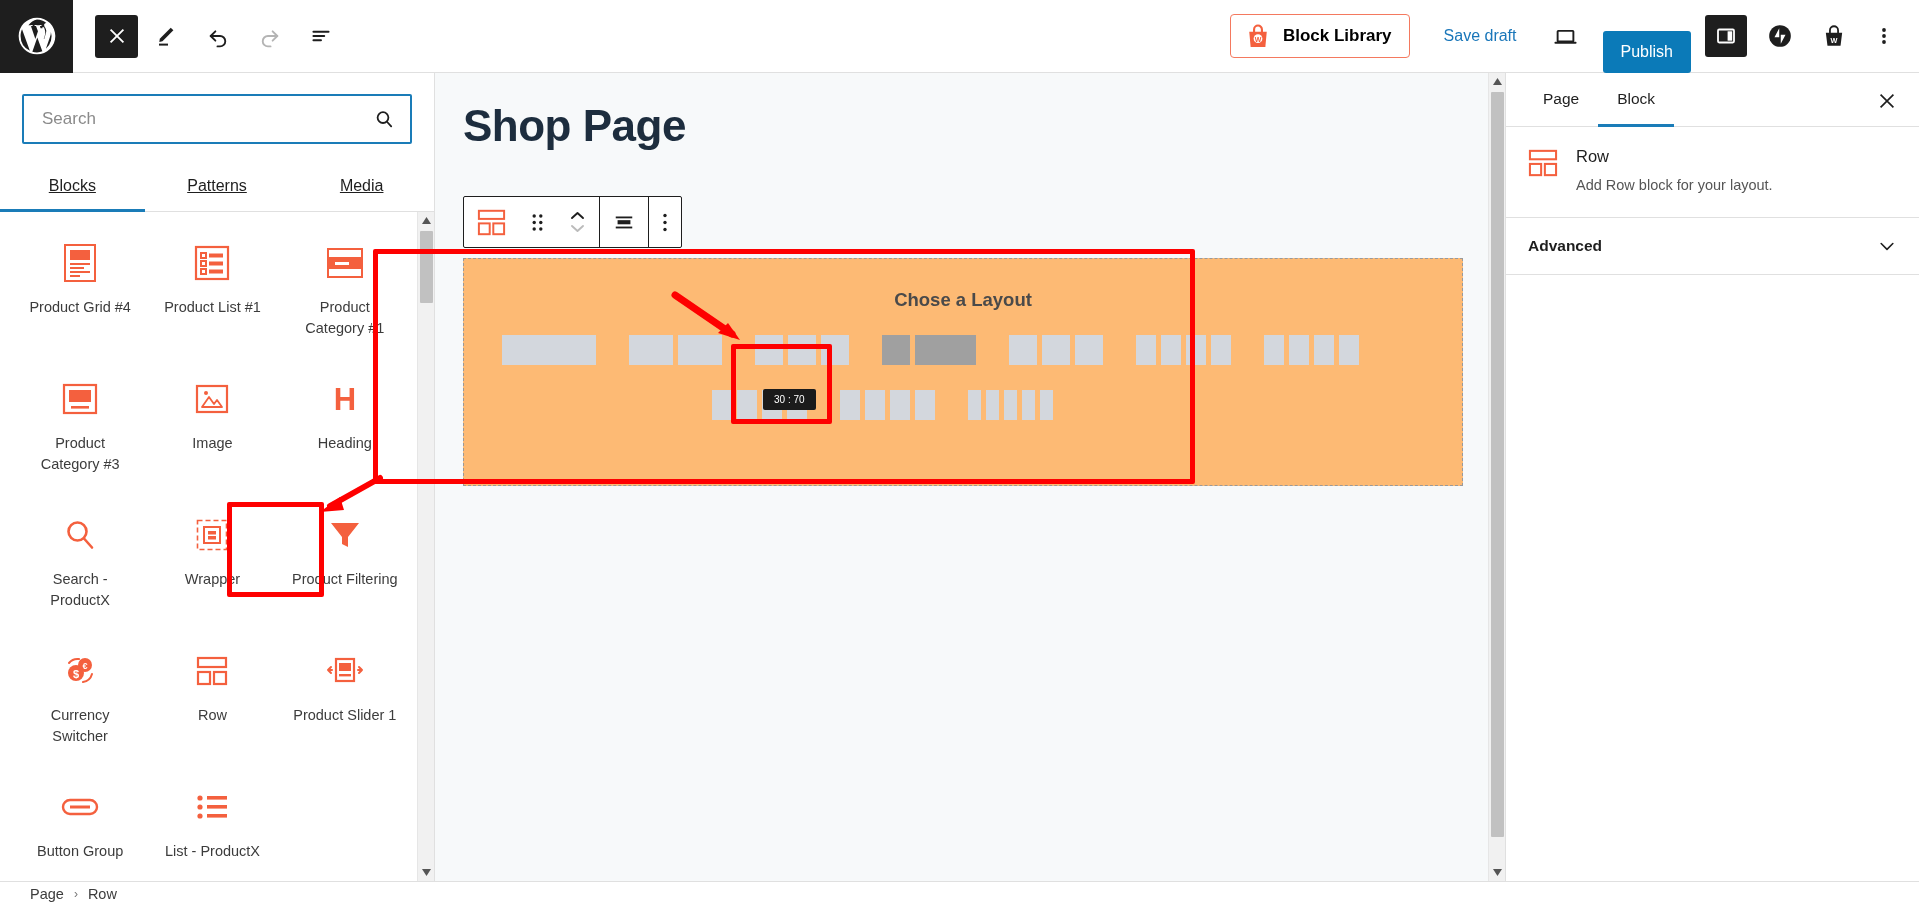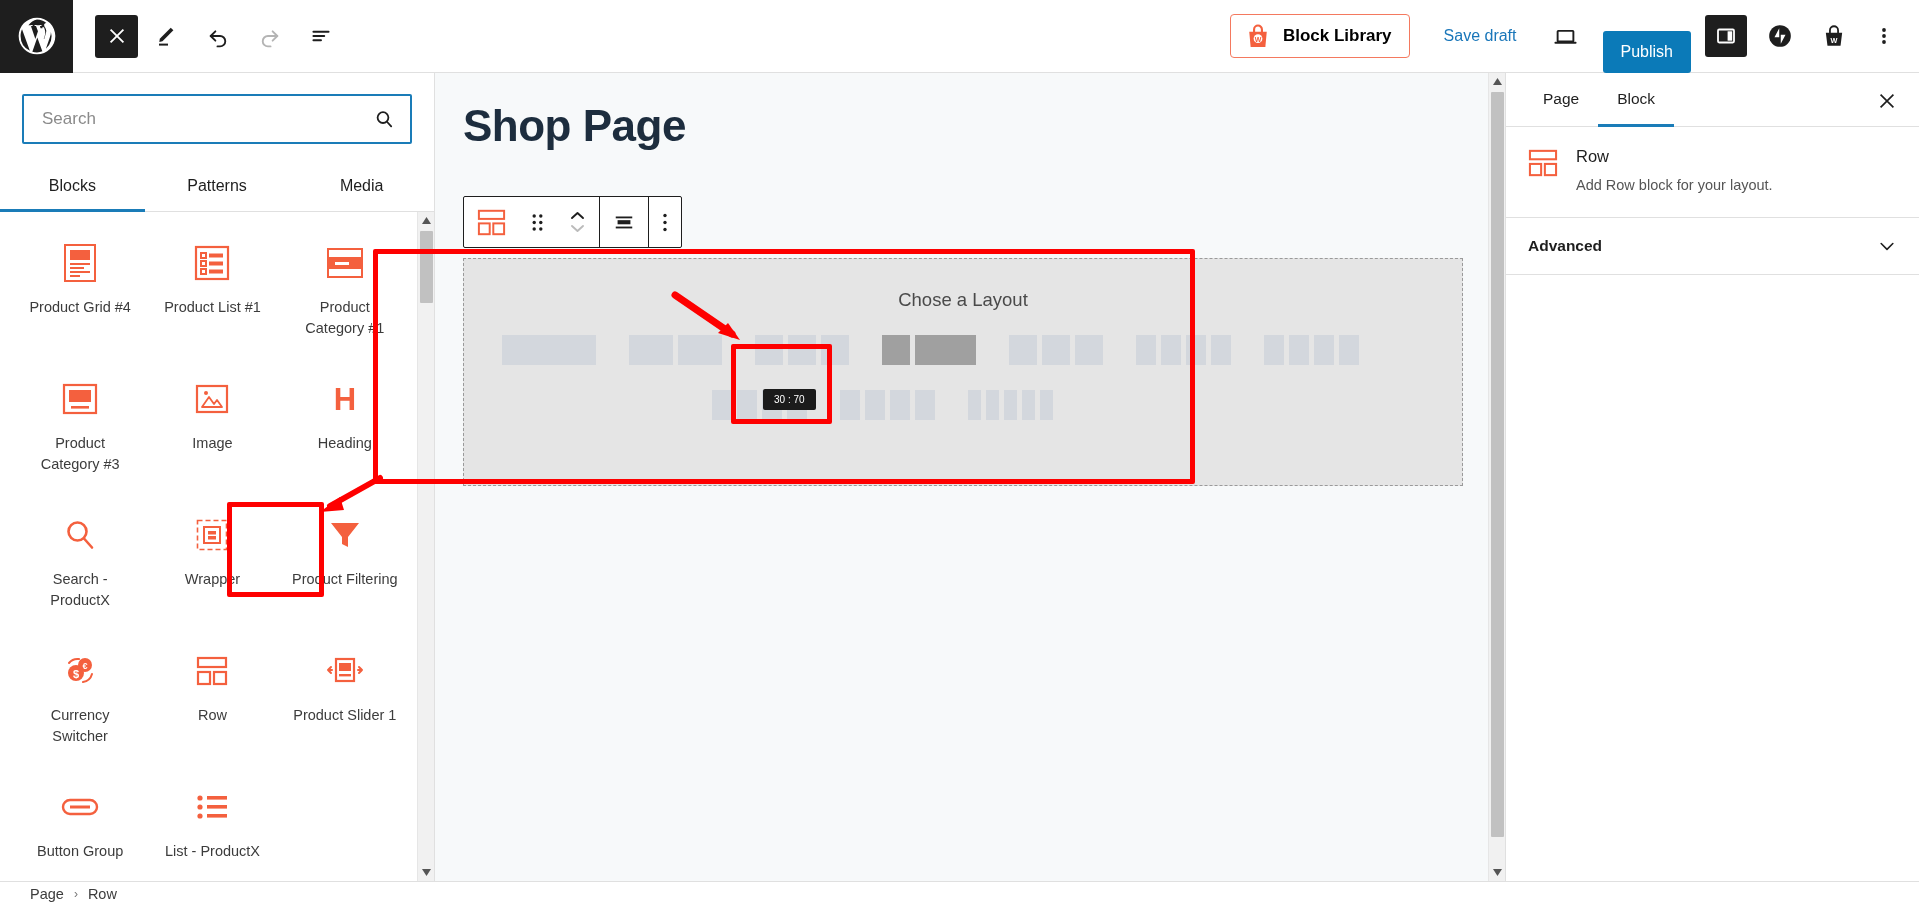--- a/index.html
+++ b/index.html
@@ -71,21 +71,21 @@
   .search-box input {
     flex: 1; border: none; outline: none; font-size: 17px;
     color: #737373; font-family: "Liberation Sans", sans-serif; background: transparent;
   }
   .search-box input::placeholder { color: #8a8a8a; }
 
   .tabs { display: flex; margin-top: 21px; border-bottom: 1px solid #e0e0e0; }
   .tab {
     flex: 1; text-align: center; padding: 12px 0 14px 0;
     font-size: 16px; color: #1e1e1e; cursor: pointer;
-    border-bottom: 3px solid transparent; margin-bottom: -1px;
+    border-bottom: 3px solid transparent; margin-bottom: -1px; text-decoration: underline;
   }
   .tab.active { border-bottom-color: #1a7cb8; font-weight: normal; }
 
   .blocklist-wrap { flex: 1; position: relative; overflow: hidden; }
   .blocklist {
     display: grid; grid-template-columns: repeat(3, 1fr);
     padding: 14px 14px 0 14px; width: 425px;
   }
   .bl-item {
     display: flex; flex-direction: column; align-items: center;
@@ -129,21 +129,21 @@
   }
   .bt-cell {
     display: flex; align-items: center; justify-content: center;
     padding: 0 13px; cursor: pointer;
   }
   .bt-sep { width: 1px; background: #1e1e1e; }
 
   .layout-area {
     position: absolute; left: 28px; top: 185px;
     width: 1000px; height: 228px;
-    border: 1px dashed #9a9a9a; background: #e5e5e5;
+    border: 1px dashed #9a9a9a; background: #fdba74; font-weight: bold;
   }
   .chose-label {
     position: absolute; left: 0; right: 0; top: 30px;
     text-align: center; font-size: 18.5px; color: #4a4a4a;
   }
   .layout-row {
     position: absolute; left: 38px; top: 76px; display: flex; gap: 33px;
   }
   .layout-opt { cursor: pointer; display: flex; flex-direction: column; gap: 6px; }
   .lo-line { display: flex; gap: 5px; }

